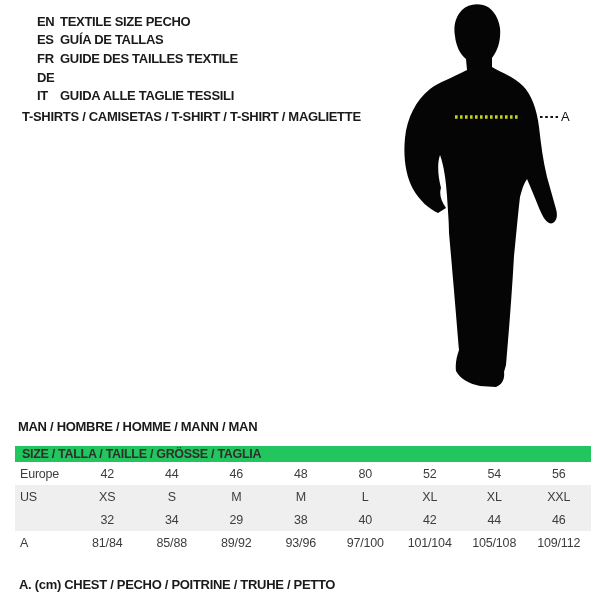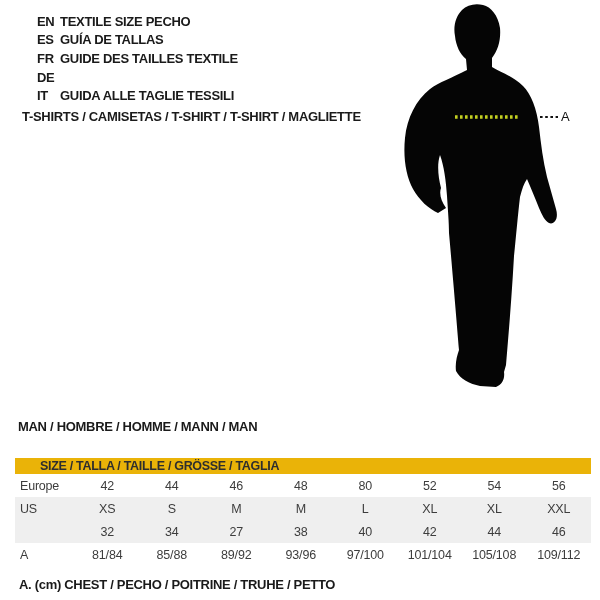--- a/index.html
+++ b/index.html
@@ -33,24 +33,23 @@
 
   
   .section-title {
     position: absolute; left: 18px; top: 419px;
     font-size: 13px; font-weight: 700; letter-spacing: -0.3px;
   }
 
   
   .size-table { position: absolute; left: 15px; top: 446px; width: 576px; }
   .thead {
-    height: 16px; background: #eab308; display: flex; align-items: center;
-    padding-left: 25px; font-size: 12.5px; font-weight: 700; letter-spacing: -0.3px;
+    height: 16px; background: #22c55e; display: flex; align-items: center;
+    padding-left: 7px; font-size: 12.5px; font-weight: 700; letter-spacing: -0.3px;
     color: #2e2e2e;
-    margin-top: 12px;
   }
   .trow { display: flex; height: 23px; align-items: center; }
   .trow.shaded { background: #efefef; align-items: center; }
   .rlabel {
     width: 60px; padding-left: 5px; font-size: 12.5px; color: #3d3d3d;
     letter-spacing: -0.2px;
   }
   .cell {
     width: 64.5px; text-align: center; font-size: 12.5px; color: #3d3d3d;
     letter-spacing: -0.2px;
@@ -156,21 +155,21 @@
     <span class="cell">L</span>
     <span class="cell">XL</span>
     <span class="cell">XL</span>
     <span class="cell">XXL</span>
   </div>
 
   <div class="trow shaded">
     <span class="rlabel"></span>
     <span class="cell">32</span>
     <span class="cell">34</span>
-    <span class="cell">27</span>
+    <span class="cell">29</span>
     <span class="cell">38</span>
     <span class="cell">40</span>
     <span class="cell">42</span>
     <span class="cell">44</span>
     <span class="cell">46</span>
   </div>
 
   <div class="trow">
     <span class="rlabel">A</span>
     <span class="cell">81/84</span>

